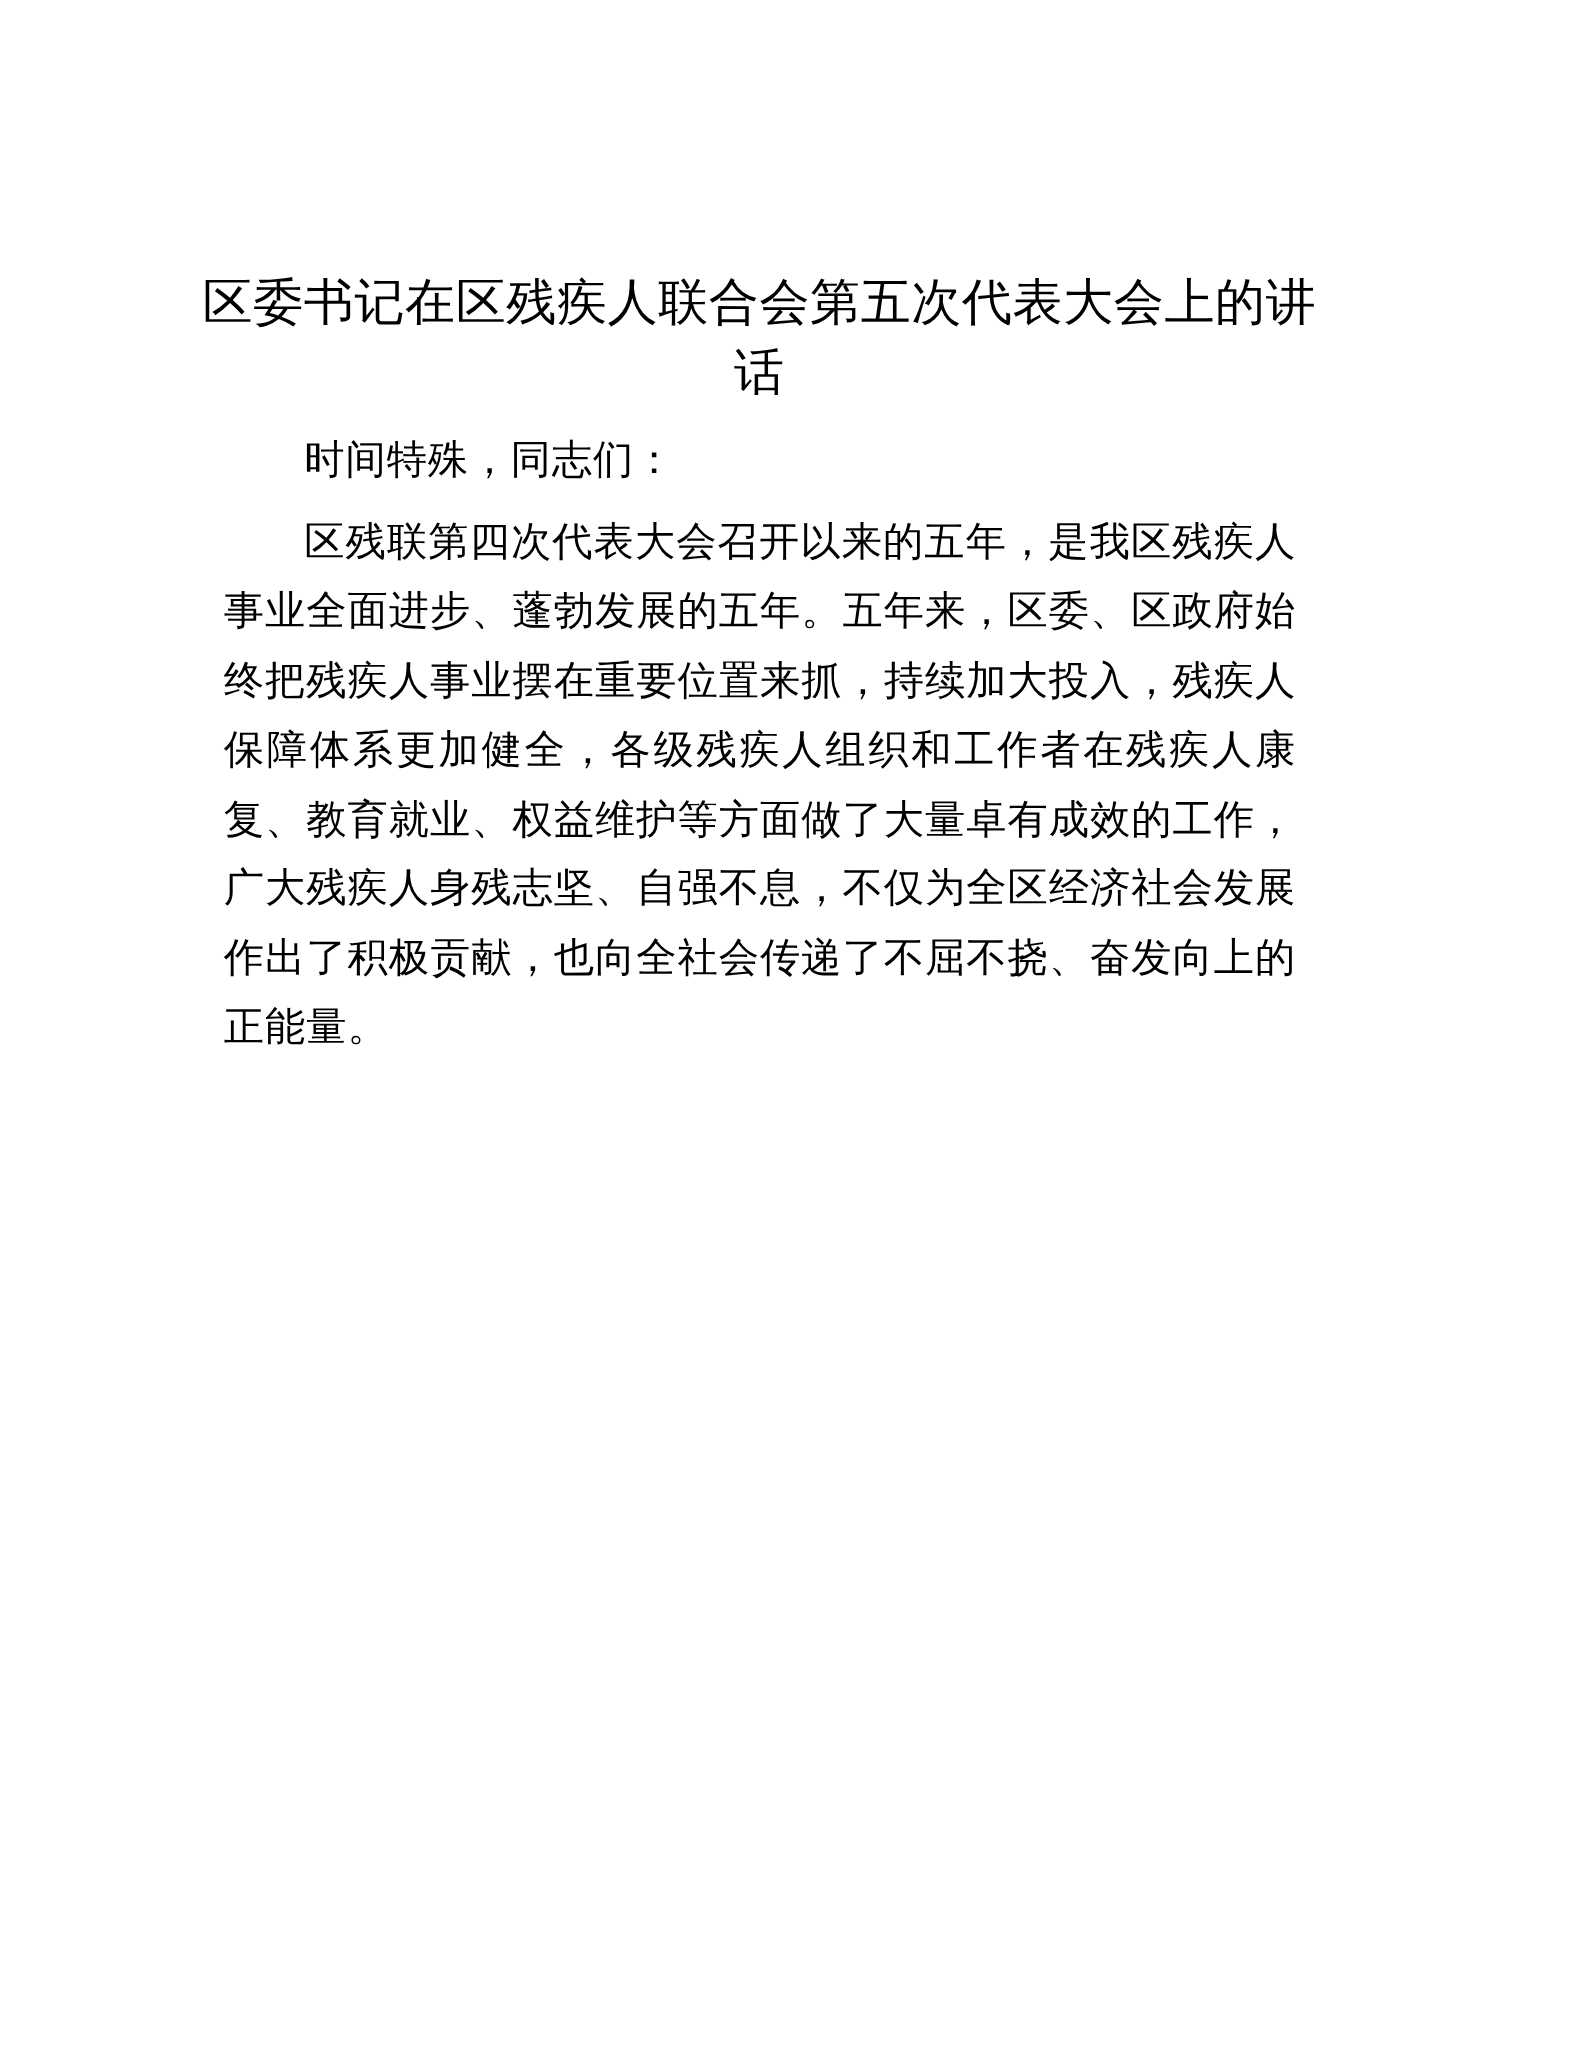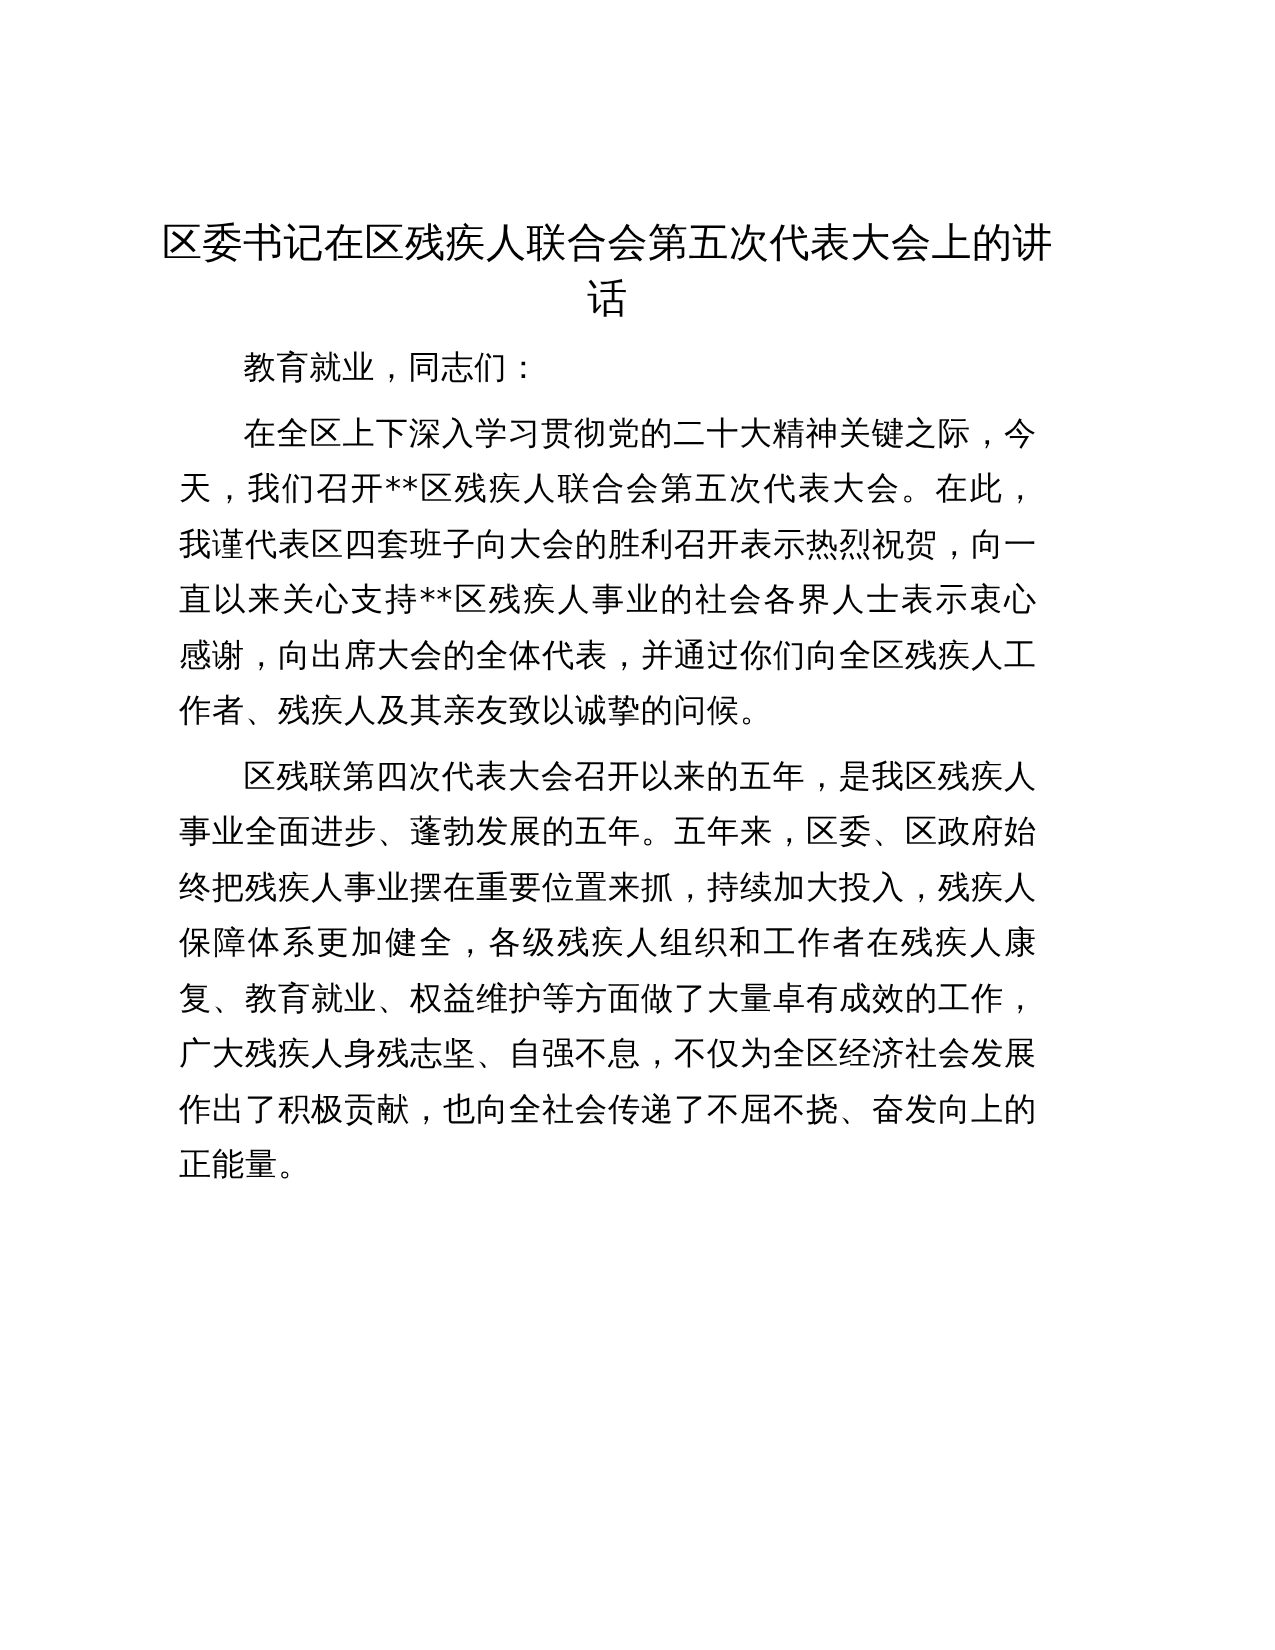--- a/index.html
+++ b/index.html
@@ -54,17 +54,16 @@
       margin-top: 10px;
     }
   </style>
 </head>
 <body>
 
 <div class="page">
   <h1 class="title">区委书记在区残疾人联合会第五次代表大会上的讲话</h1>
 
   <div class="body">
-    <p class="para">教育就业，同志们：</p>
-    <p class="para gap">在全区上下深入学习贯彻党的二十大精神关键之际，今天，我们召开**区残疾人联合会第五次代表大会。在此，我谨代表区四套班子向大会的胜利召开表示热烈祝贺，向一直以来关心支持**区残疾人事业的社会各界人士表示衷心感谢，向出席大会的全体代表，并通过你们向全区残疾人工作者、残疾人及其亲友致以诚挚的问候。</p>
+    <p class="para">时间特殊，同志们：</p>
     <p class="para gap">区残联第四次代表大会召开以来的五年，是我区残疾人事业全面进步、蓬勃发展的五年。五年来，区委、区政府始终把残疾人事业摆在重要位置来抓，持续加大投入，残疾人保障体系更加健全，各级残疾人组织和工作者在残疾人康复、教育就业、权益维护等方面做了大量卓有成效的工作，广大残疾人身残志坚、自强不息，不仅为全区经济社会发展作出了积极贡献，也向全社会传递了不屈不挠、奋发向上的正能量。</p>
   </div>
 </div>
 
 </body></html>

